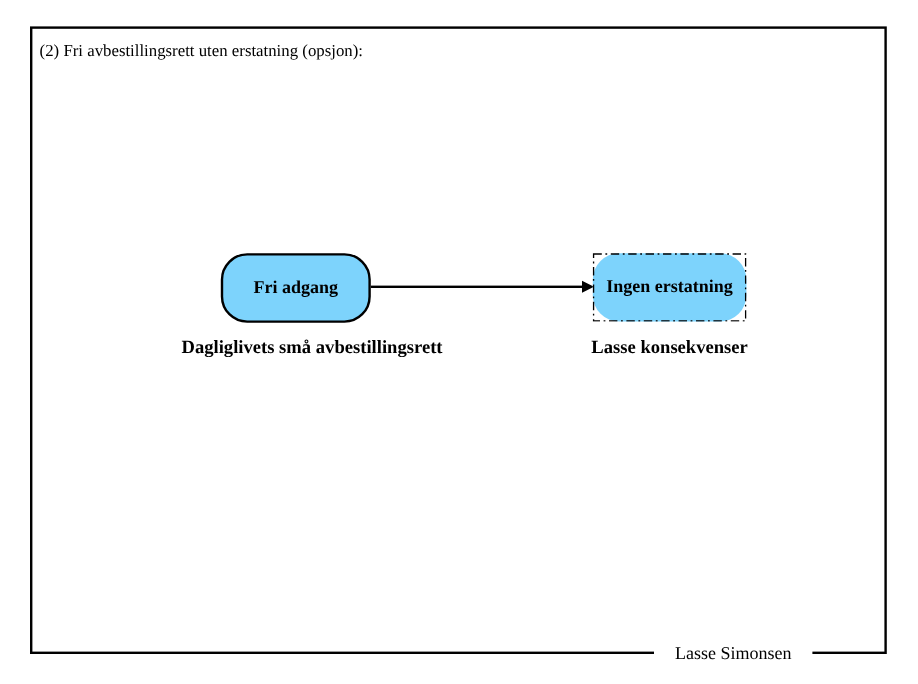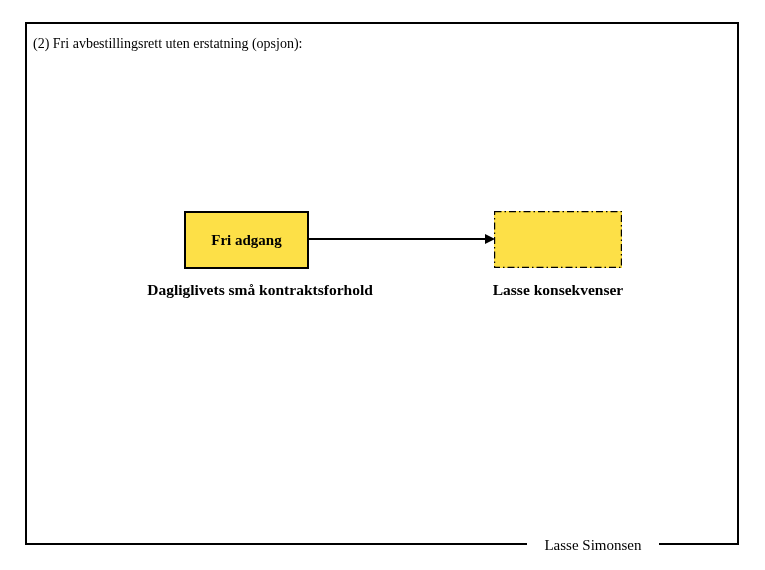--- a/index.html
+++ b/index.html
@@ -30,21 +30,22 @@
   }
 
   .node-box {
     position: absolute;
     display: flex;
     align-items: center;
     justify-content: center;
     font-size: 15px;
     font-weight: bold;
     text-align: center;
-    background: #fde047;
+    background: #7dd3fc;
+    border-radius: 22px;
   }
   .solid-node {
     left: 184px; top: 211px;
     width: 125px; height: 58px;
     border: 2px solid #000000;
   }
   .dashed-node {
     left: 494px; top: 211px;
     width: 128px; height: 57px;
   }
@@ -80,21 +81,21 @@
     font-size: 15.5px;
     font-weight: bold;
     text-align: center;
     white-space: nowrap;
   }
   .caption-left  { left: 110px; width: 300px; }
   .caption-right { left: 463px; width: 190px; }
 
   .credit-label {
     position: absolute;
-    left: 527px; top: 536px;
+    left: 545px; top: 536px;
     width: 132px; height: 19px;
     background: #ffffff;
     font-size: 15px;
     text-align: center;
     line-height: 19px;
     white-space: nowrap;
   }
 </style>
 </head>
 <body>
@@ -107,19 +108,20 @@
   <span class="node-label">Fri adgang</span>
 </div>
 
 <div class="connector-line"></div>
 <div class="connector-arrowhead"></div>
 
 <div class="node-box dashed-node">
   <svg width="128" height="57" aria-hidden="true">
     <rect x="0.5" y="0.5" width="127" height="56" fill="none" stroke="#000000" stroke-width="1.4" stroke-dasharray="7 3 1.5 3"></rect>
   </svg>
+  <span class="node-label">Ingen erstatning</span>
 </div>
 
-<div class="caption caption-left">Dagliglivets små kontraktsforhold</div>
+<div class="caption caption-left">Dagliglivets små avbestillingsrett</div>
 
 <div class="caption caption-right">Lasse konsekvenser</div>
 
 <div class="credit-label">Lasse Simonsen</div>
 
 </body></html>

